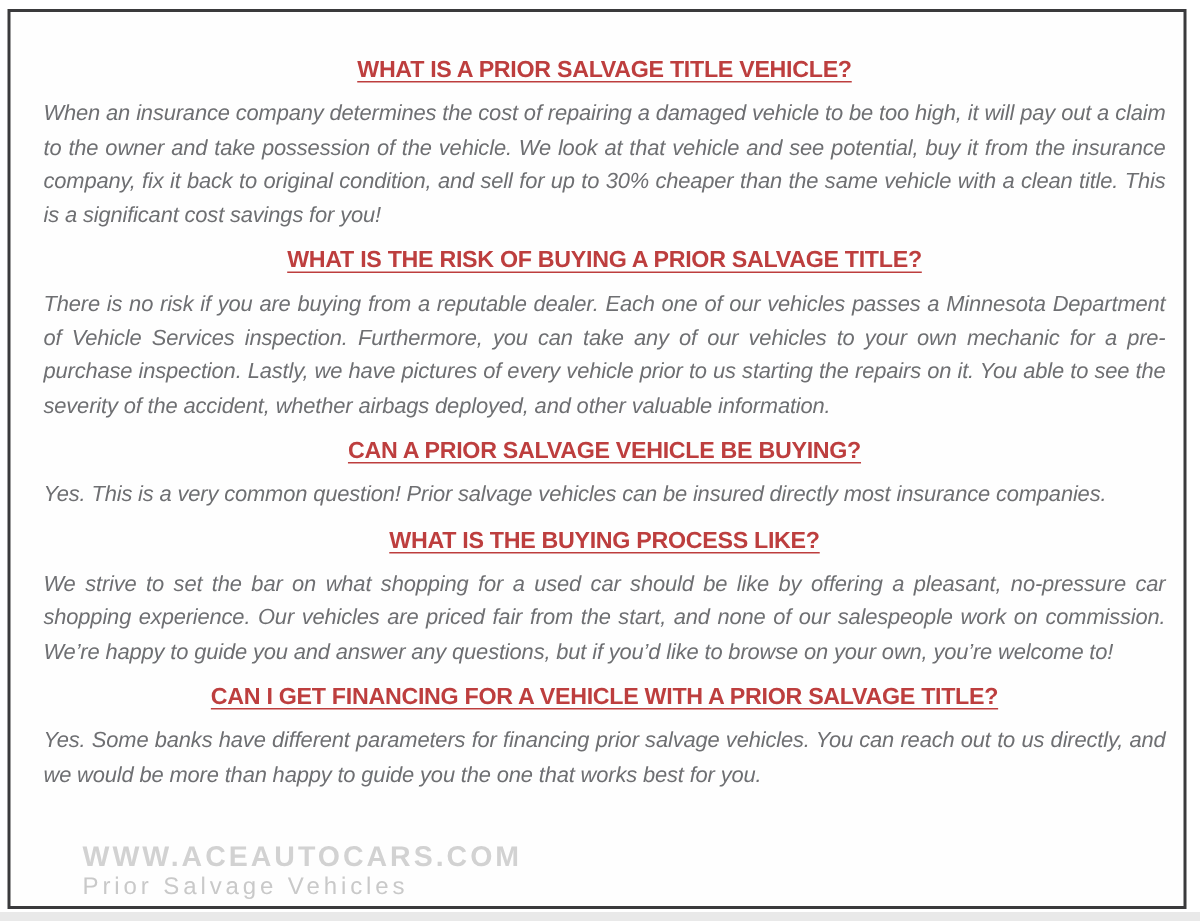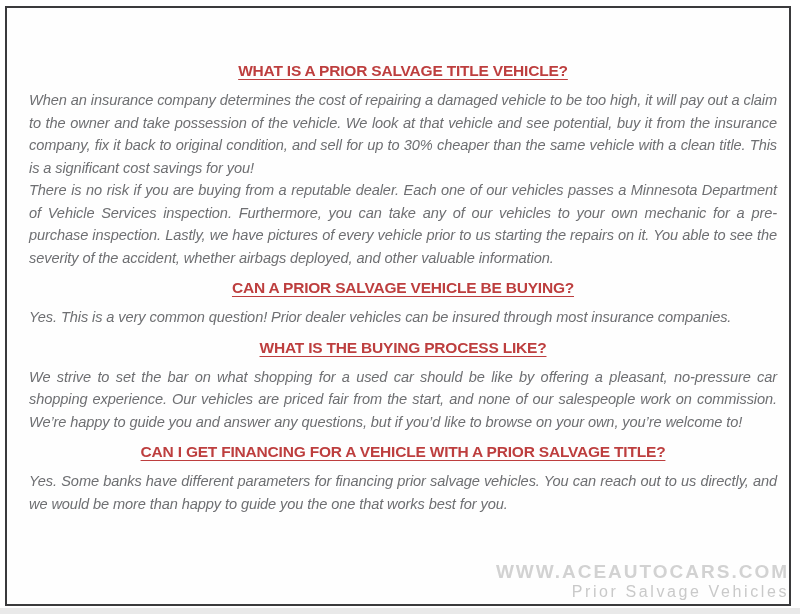--- a/index.html
+++ b/index.html
@@ -18,21 +18,21 @@
     position: absolute;
     left: 5px;
     top: 6px;
     right: 9px;
     bottom: 8px;
     border: 2px solid var(--border-dark, #3a3a3c);
     background: #fefefe;
     box-sizing: border-box;
   }
   .content {
-    padding: 44px 12px 0 22px;
+    padding: 20px 12px 0 22px;
   }
   .faq-section { margin: 0; }
   h2.question {
     margin: 10px 0;
     font-size: 15.5px;
     font-weight: bold;
     letter-spacing: -0.2px;
     line-height: 17px;
     color: var(--heading-red, #bd3e3e);
     text-align: center;
@@ -47,21 +47,21 @@
     letter-spacing: -0.1px;
     color: var(--body-gray, #6e6f72);
     text-align: justify;
     font-style: italic;
   }
   .footer {
     position: absolute;
     left: 0;
     right: 0;
     bottom: 6px;
-    text-align: right;
+    text-align: left;
     margin-left: 48px;
   }
   .site {
     font-size: 19px;
     font-weight: bold;
     letter-spacing: 2px;
     line-height: 22px;
     color: var(--watermark-gray, #d2d2d2);
   }
   .tagline {
@@ -86,26 +86,27 @@
 
 <div class="page-frame">
   <div class="content">
 
     <section class="faq-section">
       <h2 class="question">WHAT IS A PRIOR SALVAGE TITLE VEHICLE?</h2>
       <p class="answer">When an insurance company determines the cost of repairing a damaged vehicle to be too high, it will pay out a claim to the owner and take possession of the vehicle.  We look at that vehicle and see potential, buy it from the insurance company, fix it back to original condition, and sell for up to 30% cheaper than the same vehicle with a clean title. This is a significant cost savings for you!</p>
     </section>
 
     <section class="faq-section">
+      <h2 class="question">WHAT IS THE RISK OF BUYING A PRIOR SALVAGE TITLE?</h2>
       <p class="answer">There is no risk if you are buying from a reputable dealer. Each one of our vehicles passes a Minnesota Department of Vehicle Services inspection. Furthermore, you can take any of our vehicles to your own mechanic for a pre-purchase inspection. Lastly, we have pictures of every vehicle prior to us starting the repairs on it. You able to see the severity of the accident, whether airbags deployed, and other valuable information.</p>
     </section>
 
     <section class="faq-section">
       <h2 class="question">CAN A PRIOR SALVAGE VEHICLE BE BUYING?</h2>
-      <p class="answer">Yes. This is a very common question! Prior dealer vehicles can be insured through most insurance companies.</p>
+      <p class="answer">Yes. This is a very common question! Prior salvage vehicles can be insured directly most insurance companies.</p>
     </section>
 
     <section class="faq-section">
       <h2 class="question">WHAT IS THE BUYING PROCESS LIKE?</h2>
       <p class="answer">We strive to set the bar on what shopping for a used car should be like by offering a pleasant, no-pressure car shopping experience. Our vehicles are priced fair from the start, and none of our salespeople work on commission. We’re happy to guide you and answer any questions, but if you’d like to browse on your own, you’re welcome to!</p>
     </section>
 
     <section class="faq-section">
       <h2 class="question">CAN I GET FINANCING FOR A VEHICLE WITH A PRIOR SALVAGE TITLE?</h2>
       <p class="answer">Yes. Some banks have different parameters for financing prior salvage vehicles. You can reach out to us directly, and we would be more than happy to guide you the one that works best for you.</p>

